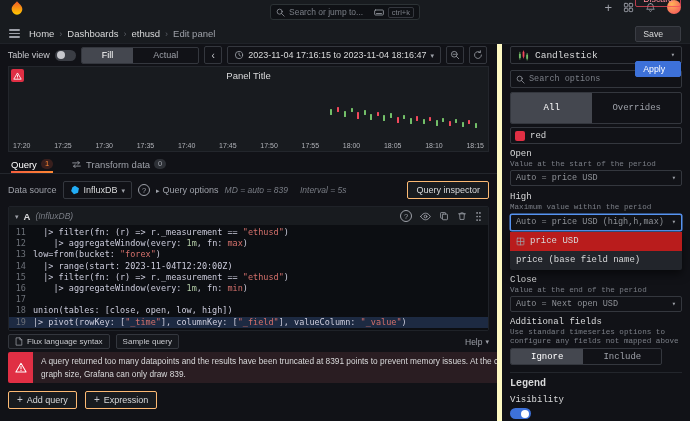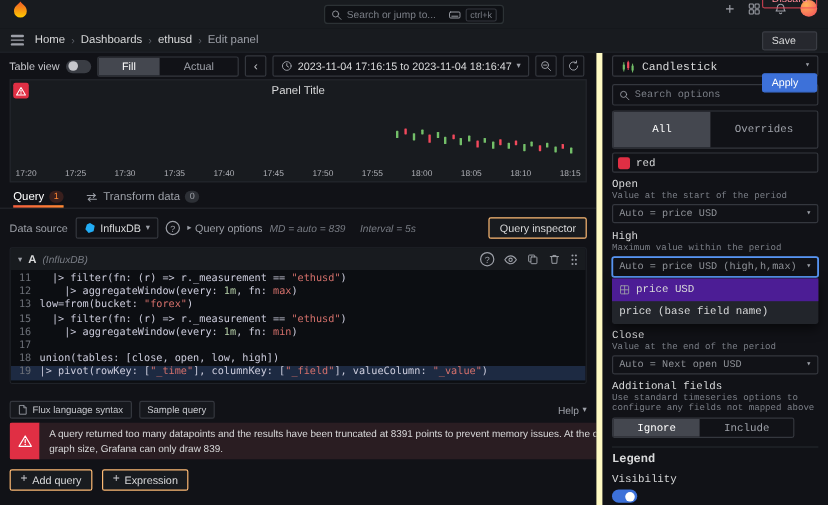--- a/index.html
+++ b/index.html
@@ -112,21 +112,21 @@
   .sb-tabs .seg{flex:1;}
   .color-input{margin-top:3px;height:17px;border:1px solid #34373e;border-radius:2px;display:flex;align-items:center;gap:5px;padding:0 4px;font-size:9px;color:#d8d9da;cursor:pointer;}
   .swatch{width:10px;height:10px;border-radius:2px;background:#e02f44;}
   .f-label{margin-top:4px;font-size:9px;line-height:10px;color:#d8d9da;}
   .f-desc{margin-top:1px;font-size:7.6px;line-height:8.4px;color:#7b7f87;}
   .select{margin-top:2px;height:16px;border:1px solid #34373e;border-radius:2px;display:flex;align-items:center;gap:3px;padding:0 5px;font-size:8.5px;color:#8e9197;background:#111217;cursor:pointer;}
   .select .sel-val{flex:1;white-space:nowrap;overflow:hidden;}
   .select.focused{border-color:#5794f2;box-shadow:0 0 0 0.5px #5794f2;height:17px;}
   .menu{margin-top:1px;background:#22252b;border-radius:2px;box-shadow:0 4px 10px rgba(0,0,0,.55);position:relative;z-index:3;}
   .menu-item{height:19px;display:flex;align-items:center;gap:5px;padding:0 6px;font-size:9px;color:#d8d9da;cursor:pointer;}
-  .menu-item.selected{background:#4c1d95;}
+  .menu-item.selected{background:#b91c1c;}
   .divider{margin-top:7px;border:none;border-top:1px solid #23262c;}
   .section-title{margin-top:5px;font-size:10px;line-height:11px;color:#d8d9da;font-weight:bold;}
   .mt6{margin-top:6px;}
   .mt5{margin-top:5px;}
   .sidebar .toggle{margin-top:3px;}
   .sb-group{margin-top:3px;}
 </style>
 </head>
 <body>
 
@@ -378,20 +378,24 @@
           </div>
           <div class="code-line">
             <span class="gutter">12</span>
             <span class="code-text"><span class="p">    |&gt; aggregateWindow(every: </span><span class="num">1m</span><span class="p">, fn: </span><span class="s">max</span><span class="p">)</span></span>
           </div>
           <div class="code-line">
             <span class="gutter">13</span>
             <span class="code-text"><span class="p">low=from(bucket: </span><span class="s">"forex"</span><span class="p">)</span></span>
           </div>
           <div class="code-line">
+            <span class="gutter">14</span>
+            <span class="code-text"><span class="p">  |&gt; range(start: 2023-11-04T12:20:00Z)</span></span>
+          </div>
+          <div class="code-line">
             <span class="gutter">15</span>
             <span class="code-text"><span class="p">  |&gt; filter(fn: (r) =&gt; r._measurement == </span><span class="s">"ethusd"</span><span class="p">)</span></span>
           </div>
           <div class="code-line">
             <span class="gutter">16</span>
             <span class="code-text"><span class="p">    |&gt; aggregateWindow(every: </span><span class="num">1m</span><span class="p">, fn: </span><span class="s">min</span><span class="p">)</span></span>
           </div>
           <div class="code-line">
             <span class="gutter">17</span>
             <span class="code-text"></span>

